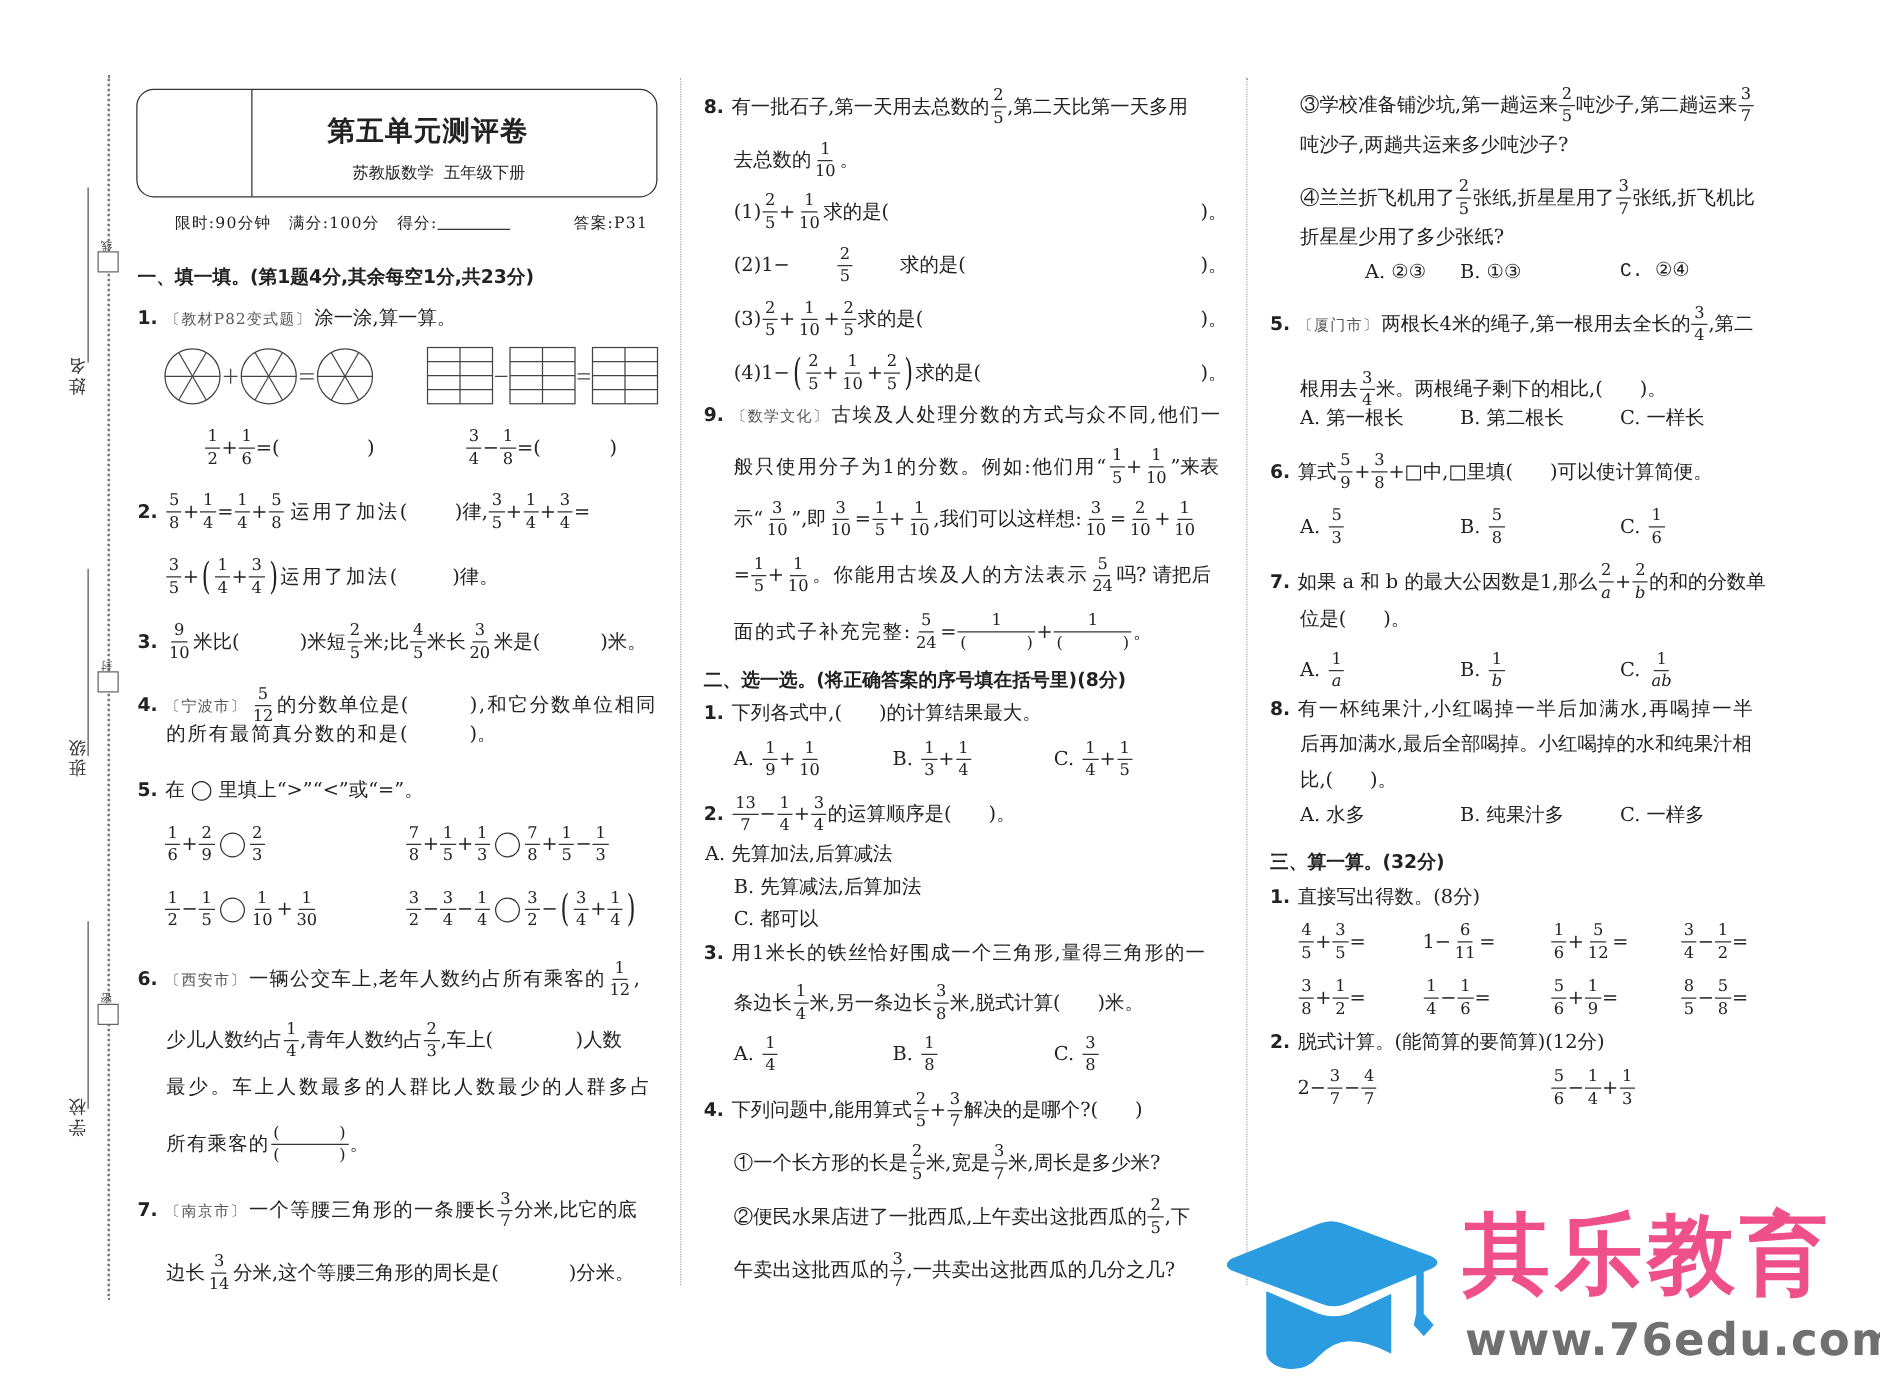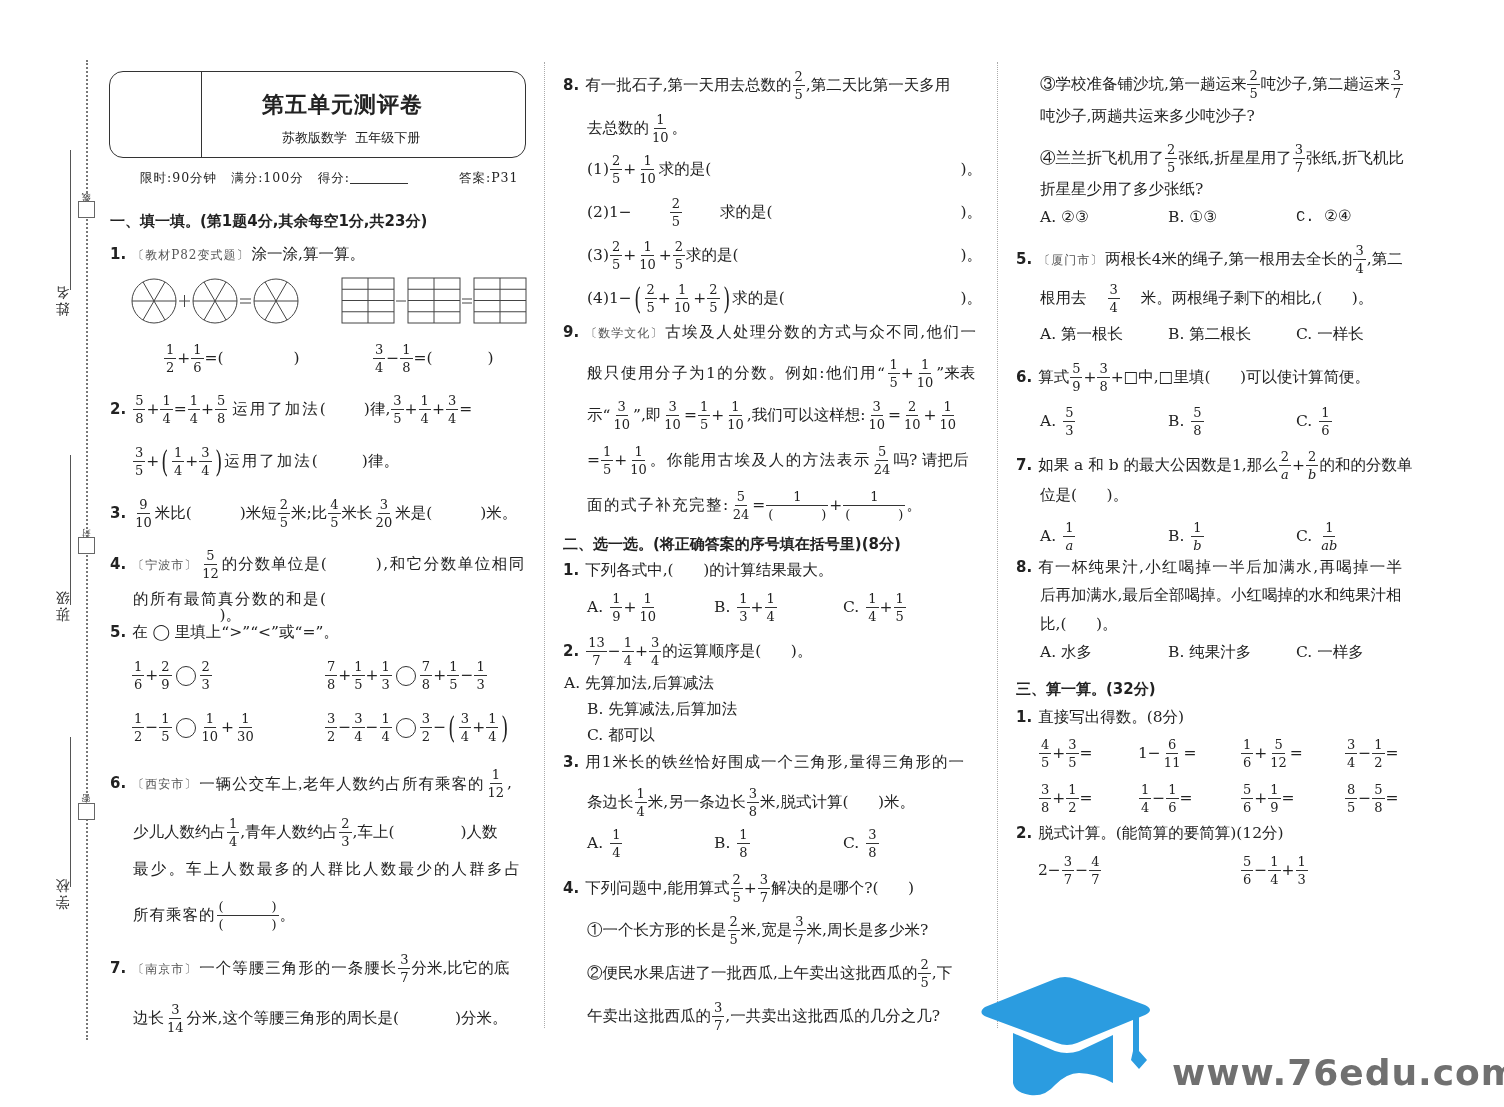--- a/index.html
+++ b/index.html
@@ -229,21 +229,21 @@
   <span class="qn">4.</span>
   <span class="tag">〔宁波市〕</span>
   <span class="fr">
       <span class="n">5</span>
       <span class="d">12</span>
     </span>
   <span style="letter-spacing:1px;">的分数单位是(</span>
     <span class="gap" style="width:48px"></span>
     <span style="letter-spacing:1.5px;">),和它分数单位相同</span>
 </div>
-<div class="line" style="left:133px; top:592px;flex-direction:column;">
+<div class="line" style="left:133px; top:580px;">
   <span style="letter-spacing:1.5px;">的所有最简真分数的和是(</span>
     <span class="gap" style="width:48px"></span>
     <span>)。</span>
 </div>
 
 <div class="line" style="left:110px; top:625px;">
   <span class="qn">5.</span>
   <span>在 ◯ 里填上“&gt;”“&lt;”或“=”。</span>
 </div>
 <div class="line" style="left:131px; top:660px;">
@@ -680,35 +680,35 @@
     <span>张纸,折星星用了</span>
     <span class="fr">
       <span class="n">3</span>
       <span class="d">7</span>
     </span>
     <span>张纸,折飞机比</span>
 </div>
 <div class="line" style="left:1040px; top:182px;">
   <span>折星星少用了多少张纸?</span>
 </div>
-<div class="line" style="left:1040px; top:210px;text-align:right;">A. ②③</div>
+<div class="line" style="left:1092px; top:210px;text-align:right;">A. ②③</div>
 <div class="line" style="left:1168px; top:210px;">B. ①③</div>
 <div class="line" style="left:1296px; top:210px;font-family:Liberation Mono, monospace;">C. ②④</div>
 
 <div class="line" style="left:1016px; top:244px;">
   <span class="qn">5.</span>
   <span class="tag">〔厦门市〕</span>
   <span>两根长4米的绳子,第一根用去全长的</span>
     <span class="fr">
       <span class="n">3</span>
       <span class="d">4</span>
     </span>
     <span>,第二</span>
 </div>
-<div class="line" style="left:1040px; top:283px;gap:20px;">
+<div class="line" style="left:1040px; top:296px;">
   <span>根用去</span>
     <span class="fr">
       <span class="n">3</span>
       <span class="d">4</span>
     </span>
     <span style="white-space:pre;">米。两根绳子剩下的相比,(      )。</span>
 </div>
 <div class="line" style="left:1040px; top:327px;">A. 第一根长</div>
 <div class="line" style="left:1168px; top:327px;">B. 第二根长</div>
 <div class="line" style="left:1296px; top:327px;">C. 一样长</div>
@@ -878,14 +878,15 @@
       <span class="n">1</span>
       <span class="d">3</span>
     </span></div>
 
 <div class="abs" style="left:970px; top:960px; width:534px; height:147px;">
   <svg class="abs" style="left:5px; top:5px;" width="180" height="140" viewBox="0 0 180 140">
     <path d="M10 42 Q2 48 12 52 L82 78 Q92 82 102 78 L170 50 Q180 45 170 40 L100 14 Q90 10 80 14 Z" fill="#2b9ce0"></path>
     <path d="M38 68 L38 118 Q40 128 55 130 Q70 132 80 120 Q92 108 104 108 Q120 108 138 118 L138 70 L104 86 Q92 90 80 86 Z" fill="#2b9ce0"></path>
     <path d="M158 52 L164 49 L164 86 L172 95 L164 104 L156 95 L158 86 Z" fill="#2b9ce0"></path>
   </svg>
+  <div class="abs" style="left:200px; top:8px; font-family:'DejaVu Sans',sans-serif; font-weight:bold; font-size:70px; color:#f0508a; letter-spacing:4px; line-height:1;">其乐教育</div>
   <div class="abs" style="left:202px; top:95px; font-family:'DejaVu Sans',sans-serif; font-weight:bold; font-size:36px; color:#707070; letter-spacing:1px; line-height:1;">www.76edu.com</div>
 </div>
 
 </body></html>

